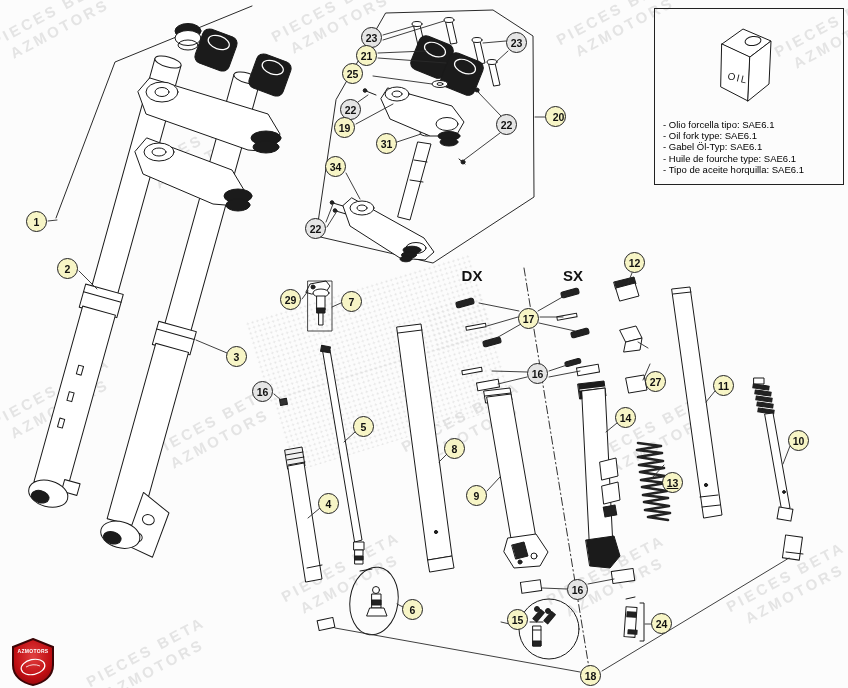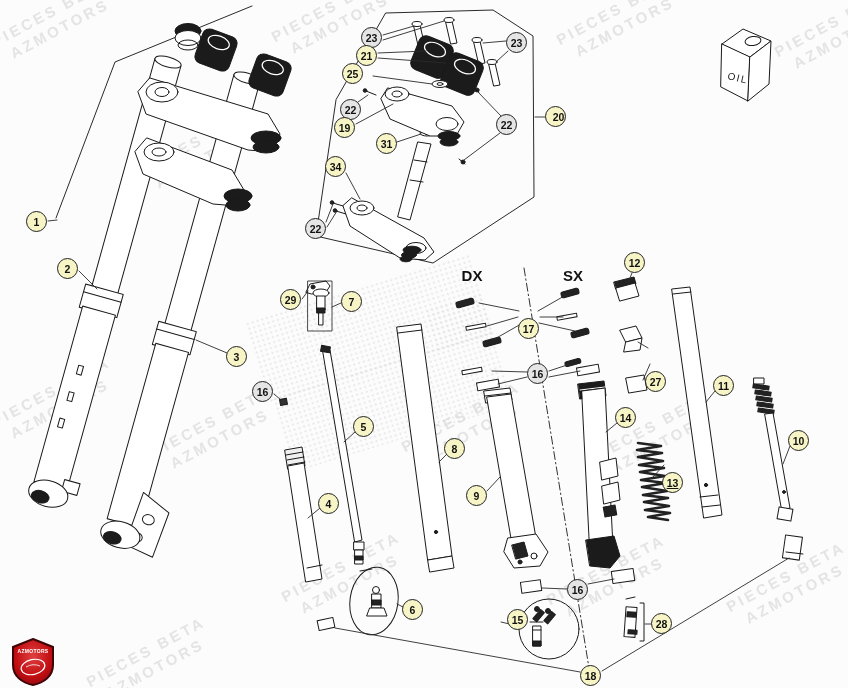--- a/index.html
+++ b/index.html
@@ -362,20 +362,29 @@
       <g>
         <polygon points="722,44 743,29 771,41 750,57" fill="#fff"></polygon>
         <polygon points="722,44 750,57 748,101 721,87" fill="#fff"></polygon>
         <polygon points="750,57 771,41 769,84 748,101" fill="#fff"></polygon>
         <ellipse cx="753" cy="41" rx="8" ry="4.5" transform="rotate(-8 753 41)" fill="#fff"></ellipse>
         <text x="727" y="79" transform="rotate(13 727 79)" font-size="10" letter-spacing="1.5" fill="#222" stroke="none" font-family="Liberation Sans, DejaVu Sans, sans-serif">OIL</text>
       </g>
     </g>
   </svg>
 
+  <div class="info-box">
+    <div class="info-lines">
+      <div class="info-line">- Olio forcella tipo: SAE6.1</div>
+      <div class="info-line">- Oil fork type: SAE6.1</div>
+      <div class="info-line">- Gabel Öl-Typ: SAE6.1</div>
+      <div class="info-line">- Huile de fourche type: SAE6.1</div>
+      <div class="info-line">- Tipo de aceite horquilla: SAE6.1</div>
+    </div>
+  </div>
 
   <div class="sec-label" style="left:455px;top:267px;">DX</div>
   <div class="sec-label" style="left:556px;top:267px;">SX</div>
 
   <div id="callout-layer">
       <div class="callout" style="left: 26px; top: 211px;">1</div>
       <div class="callout" style="left: 57px; top: 258px;">2</div>
       <div class="callout" style="left: 226px; top: 346px;">3</div>
       <div class="callout cyan" style="left: 252px; top: 381px;">16</div>
       <div class="callout" style="left: 280px; top: 289px;">29</div>
@@ -385,36 +394,36 @@
       <div class="callout" style="left: 356px; top: 45px;">21</div>
       <div class="callout" style="left: 342px; top: 63px;">25</div>
       <div class="callout cyan" style="left: 340px; top: 99px;">22</div>
       <div class="callout" style="left: 334px; top: 117px;">19</div>
       <div class="callout" style="left: 376px; top: 133px;">31</div>
       <div class="callout" style="left: 325px; top: 156px;">34</div>
       <div class="callout cyan" style="left: 496px; top: 114px;">22</div>
       <div class="callout" style="left: 545px; top: 106px; padding-left: 6px;">20</div>
       <div class="callout cyan" style="left: 305px; top: 218px;">22</div>
       <div class="callout" style="left: 624px; top: 252px;">12</div>
-      <div class="callout" style="left: 518px; top: 318px;">17</div>
+      <div class="callout" style="left: 518px; top: 308px;">17</div>
       <div class="callout cyan" style="left: 527px; top: 363px;">16</div>
       <div class="callout" style="left: 645px; top: 344px; margin-top: 27px;">27</div>
       <div class="callout" style="left: 353px; top: 416px;">5</div>
       <div class="callout" style="left: 318px; top: 493px;">4</div>
       <div class="callout" style="left: 444px; top: 438px;">8</div>
       <div class="callout" style="left: 466px; top: 485px;">9</div>
       <div class="callout" style="left: 615px; top: 407px;">14</div>
       <div class="callout" style="left: 662px; top: 472px; text-decoration: underline;">13</div>
       <div class="callout" style="left: 713px; top: 375px;">11</div>
       <div class="callout" style="left: 788px; top: 430px;">10</div>
       <div class="callout" style="left: 402px; top: 599px;">6</div>
       <div class="callout cyan" style="left: 567px; top: 579px;">16</div>
       <div class="callout" style="left: 479px; top: 609px; margin-left: 28px;">15</div>
       <div class="callout" style="left: 580px; top: 665px;">18</div>
-      <div class="callout" style="left: 651px; top: 613px;">28</div>
+      <div class="callout" style="left: 651px; top: 613px;">24</div>
     </div>
 
   <div class="logo">
     <svg width="46" height="48" viewBox="0 0 46 48">
       <defs>
         <radialGradient id="lg" cx="50%" cy="38%" r="75%">
           <stop offset="0%" stop-color="#e04040"></stop>
           <stop offset="60%" stop-color="#c00d12"></stop>
           <stop offset="100%" stop-color="#7c080c"></stop>
         </radialGradient>

